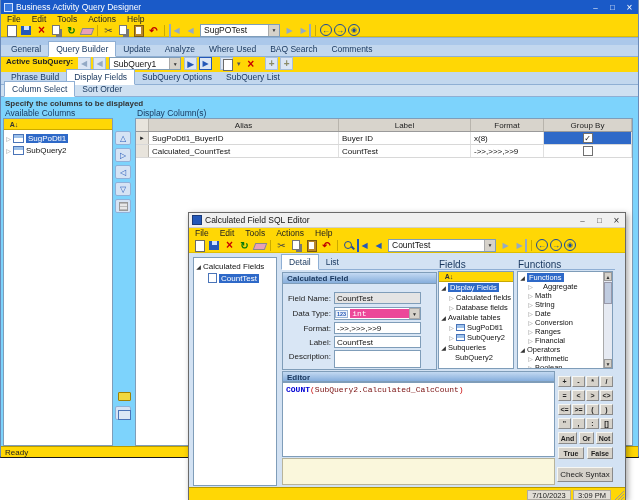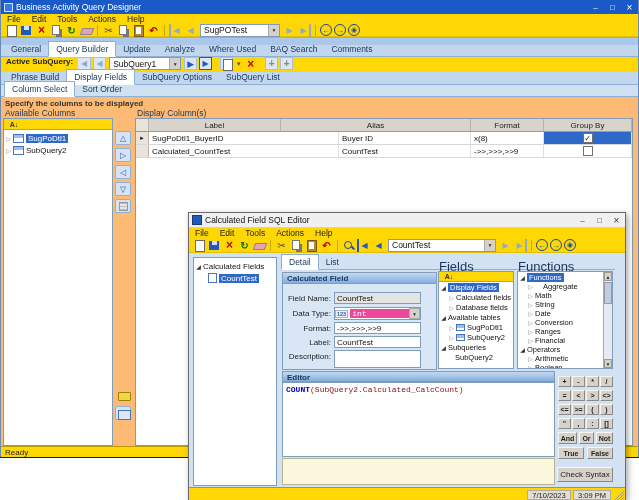--- a/index.html
+++ b/index.html
@@ -3,21 +3,21 @@
 <meta charset="utf-8">
 <style>
   * { box-sizing:border-box; margin:0; padding:0; }
   html,body { margin:0; background:#fff; }
   .screen { position:relative; width:639px; height:500px; background:#fff;
             font-family:"Liberation Sans", sans-serif; overflow:hidden; color:#111; }
   .abs { position:absolute; }
 
   
   .mainwin { left:0; top:0; width:639px; height:458px; border-left:1px solid #6a8ab8;
-             border-right:1px solid #6a8ab8; border-bottom:2px solid #1a1a1a; background:#fdba74; }
+             border-right:1px solid #6a8ab8; border-bottom:2px solid #1a1a1a; background:#7dd3fc; }
   .titlebar { left:0; top:0; width:100%; height:14px; background:#1A5AC8; display:flex; align-items:center; }
   .titlebar .ttext { color:#fff; font-size:8.5px; padding-left:3px; white-space:nowrap; }
   .appicon { width:9px; height:9px; margin-left:3px; background:#3a7ae0; border:1px solid #cfe0ff; flex:0 0 auto; }
   .wbtns { margin-left:auto; display:flex; }
   .wbtn { width:17px; height:12px; color:#fff; font-size:8px; display:flex; align-items:center; justify-content:center; }
   .wbtn-min::before { content:"–"; } .wbtn-max::before { content:"□"; } .wbtn-close::before { content:"×"; font-size:10px; }
   .dlg .wbtn { color:#333; }
 
   .menubar { width:100%; height:10px; background:#FFD705; display:flex; align-items:center; gap:11px; padding-left:6px; }
   .menubar span { font-size:8.5px; color:#222; }
@@ -120,21 +120,21 @@
   .groupbar { background:linear-gradient(#C3D9F2,#86AEDC); color:#17365D; font-size:8px; font-weight:bold;
               padding:1px 4px; border:1px solid #7F9DB9; }
   .field-label { position:absolute; font-size:8px; color:#222; text-align:right; }
   .field-input { position:absolute; background:#fff; border:1px solid #7F9DB9; font-size:8px; padding:0 2px; display:flex; align-items:center; overflow:hidden; white-space:nowrap; }
   .readonly { background:#E4E4E4; }
   .dt-ic { flex:0 0 auto; font-size:5.5px; color:#2458B8; font-weight:bold; background:#eef3fa; border:1px solid #9ab4d6; padding:0 1px; margin-right:2px; }
   .dt-val { background:#ec4899; color:#fff; flex:1; padding-left:2px;font-family:Liberation Mono, monospace; }
   .dt-arrow { flex:0 0 auto; width:11px; height:11px; background:#D6D2CA; border:1px solid #aaa; display:flex; align-items:center; justify-content:center; }
   .dt-arrow::before { content:"▼"; font-size:5px; color:#333; }
 
-  .pane-label { position:absolute; font-size:13px; color:#17365D; }
+  .pane-label { position:absolute; font-size:10px; color:#17365D; }
   .smalltree .trow { height:10px; font-size:7.5px; }
   .fn-tree .trow { height:9px; font-size:7.5px; }
   .hlsel { background:#2E69C8; color:#fff; padding:0 2px; }
 
   .vscroll { position:absolute; right:0; top:0; bottom:0; width:9px; background:#E6EAF2; border-left:1px solid #aaa; }
   .vs-up, .vs-dn { position:absolute; left:0; width:8px; height:9px; background:#D6D2CA; border:1px solid #999; font-size:5px; color:#333; display:flex; align-items:center; justify-content:center; }
   .vs-up { top:0; } .vs-up::before { content:"▲"; }
   .vs-dn { bottom:0; } .vs-dn::before { content:"▼"; }
   .vs-th { position:absolute; left:0; top:10px; width:8px; height:22px; background:#C0CCE0; border:1px solid #99a; }
 
@@ -280,22 +280,22 @@
     <div class="moverbtn" style="left:114px;top:388px;background:transparent;border-color:transparent;" data-name="label-tag-button">
         <span class="tbi ic-tag" data-name="tag-icon"></span>
       </div>
     <div class="moverbtn" style="left:114px;top:406px;" data-name="keyboard-button">
         <span class="tbi ic-kbd" data-name="keyboard-icon"></span>
       </div>
 
     <div class="abs grid" style="left:134px;top:118px;width:498px;height:328px;" data-name="display-columns-grid">
       <div class="g-row g-head" data-name="grid-header-row">
         <div class="g-c g-sel" style="width:13px;"></div>
+        <div class="g-c" style="width:190px;" data-name="header-alias">Alias</div>
         <div class="g-c" style="width:132px;" data-name="header-label">Label</div>
-        <div class="g-c" style="width:190px;" data-name="header-alias">Alias</div>
         <div class="g-c" style="width:73px;" data-name="header-format">Format</div>
         <div class="g-c" style="width:88px;" data-name="header-group-by">Group By</div>
       </div>
       <div class="g-row" data-name="grid-row-1">
         <div class="g-c g-sel cur" style="width:13px;" data-name="row-selector-icon"></div>
         <div class="g-c" style="width:190px;">SugPoDtl1_BuyerID</div>
         <div class="g-c" style="width:132px;">Buyer ID</div>
         <div class="g-c" style="width:73px;">x(8)</div>
         <div class="g-c g-gb cellsel" style="width:88px;" data-name="group-by-cell">
           <span class="checkbox checked" data-name="checkbox-checked-icon"></span>

